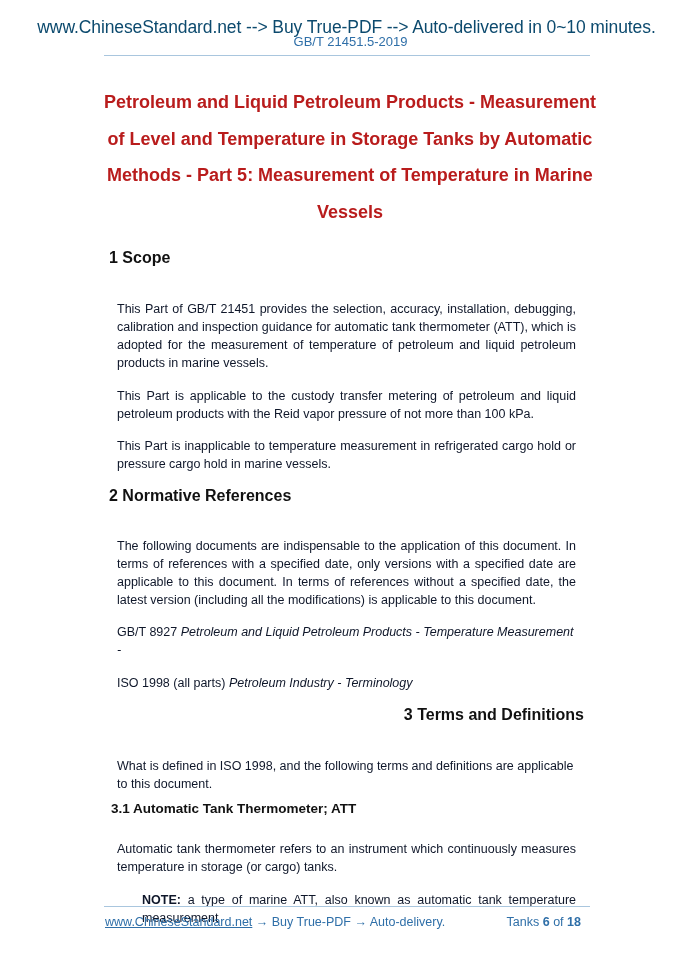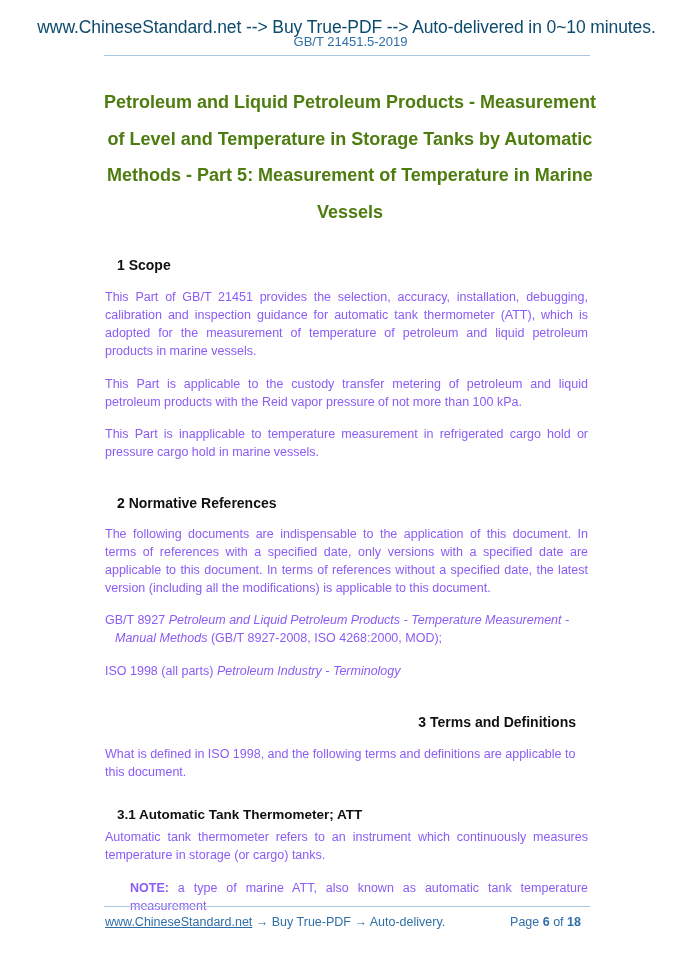--- a/index.html
+++ b/index.html
@@ -4,25 +4,25 @@
 <style>
   html, body { margin: 0; padding: 0; background: #ffffff; }
   body { width: 693px; height: 980px; position: relative; overflow: hidden;
          font-family: "Liberation Sans", sans-serif; color: #111; }
   .top-banner { position: absolute; top: 17px; left: 0; width: 693px; text-align: center;
                 font-size: 17.5px; color: #0c4a6e; white-space: nowrap; letter-spacing: -0.1px; }
   .std-code { position: absolute; top: 34px; left: 4px; width: 693px; text-align: center;
               font-size: 13px; color: #2f6fa8; }
   .top-rule { position: absolute; top: 55px; left: 104px; width: 486px; height: 1px; background: #a9c6de; }
   .doc-title { position: absolute; top: 84px; left: 95px; width: 510px; text-align: center;
-               font-weight: bold; font-size: 18px; line-height: 36.5px; color: #4d7c0f; }
+               font-weight: bold; font-size: 18px; line-height: 36.5px; color: #b91c1c; }
   .content { position: absolute; left: 105px; width: 483px; }
-  h2 { margin: 12px; font-size: 14px; font-weight: bold; color: #111; }
-  h3 { margin: 12px; font-size: 13.5px; font-weight: bold; color: #111; }
-  p { margin: 0; font-size: 12.5px; line-height: 18px; text-align: justify; color: #8b5cf6; }
+  h2 { margin: 4px; font-size: 16px; font-weight: bold; color: #111; }
+  h3 { margin: 6px; font-size: 13.5px; font-weight: bold; color: #111; }
+  p { margin: 12px; font-size: 12.5px; line-height: 18px; text-align: justify; color: #0f172a; }
   p.left { text-align: left; }
   .ref2 { padding-left: 10px; }
   .note { text-align: justify; padding-left: 25px; }
   .bottom-rule { position: absolute; top: 906px; left: 104px; width: 486px; height: 1px; background: #a9c6de; }
   .footer { position: absolute; top: 915px; left: 105px; width: 480px; font-size: 12.5px; color: #2f6fa8; }
   .footer a { color: #2f6fa8; text-decoration: underline; }
   .footer .page { position: absolute; right: 4px; top: 0; }
   .footer .page b { font-weight: bold; }
 </style>
 </head>
@@ -50,22 +50,20 @@
 <div class="content" style="top:483px;">
   <h2>2 Normative References</h2>
 </div>
 <div class="content" style="top:525px;">
   <p>The following documents are indispensable to the application of this document. In terms of references with a specified date, only versions with a specified date are applicable to this document. In terms of references without a specified date, the latest version (including all the modifications) is applicable to this document.</p>
 </div>
 <div class="content" style="top:611px;">
   <p class="left">
     <span>GB/T 8927</span>
     <i>Petroleum and Liquid Petroleum Products - Temperature Measurement -</i><br>
-    <span class="ref2"><i>Manual Methods</i>
-    <span>(GB/T 8927-2008, ISO 4268:2000, MOD);</span></span>
   </p>
 </div>
 <div class="content" style="top:662px;">
   <p class="left">
     <span>ISO 1998 (all parts)</span>
     <i>Petroleum Industry - Terminology</i>
   </p>
 </div>
 
 <div class="content" style="top:702px;text-align:right;">
@@ -84,18 +82,18 @@
   <p class="note">
     <b>NOTE:</b>
     <span>a type of marine ATT, also known as automatic tank temperature measurement</span>
   </p>
 </div>
 
 <div class="bottom-rule"></div>
 <div class="footer">
   <a>www.ChineseStandard.net</a><span> → Buy True-PDF → Auto-delivery.</span>
   <span class="page">
-    <span>Page</span>
+    <span>Tanks</span>
     <b>6</b>
     <span>of</span>
     <b>18</b>
   </span>
 </div>
 
 </body></html>

